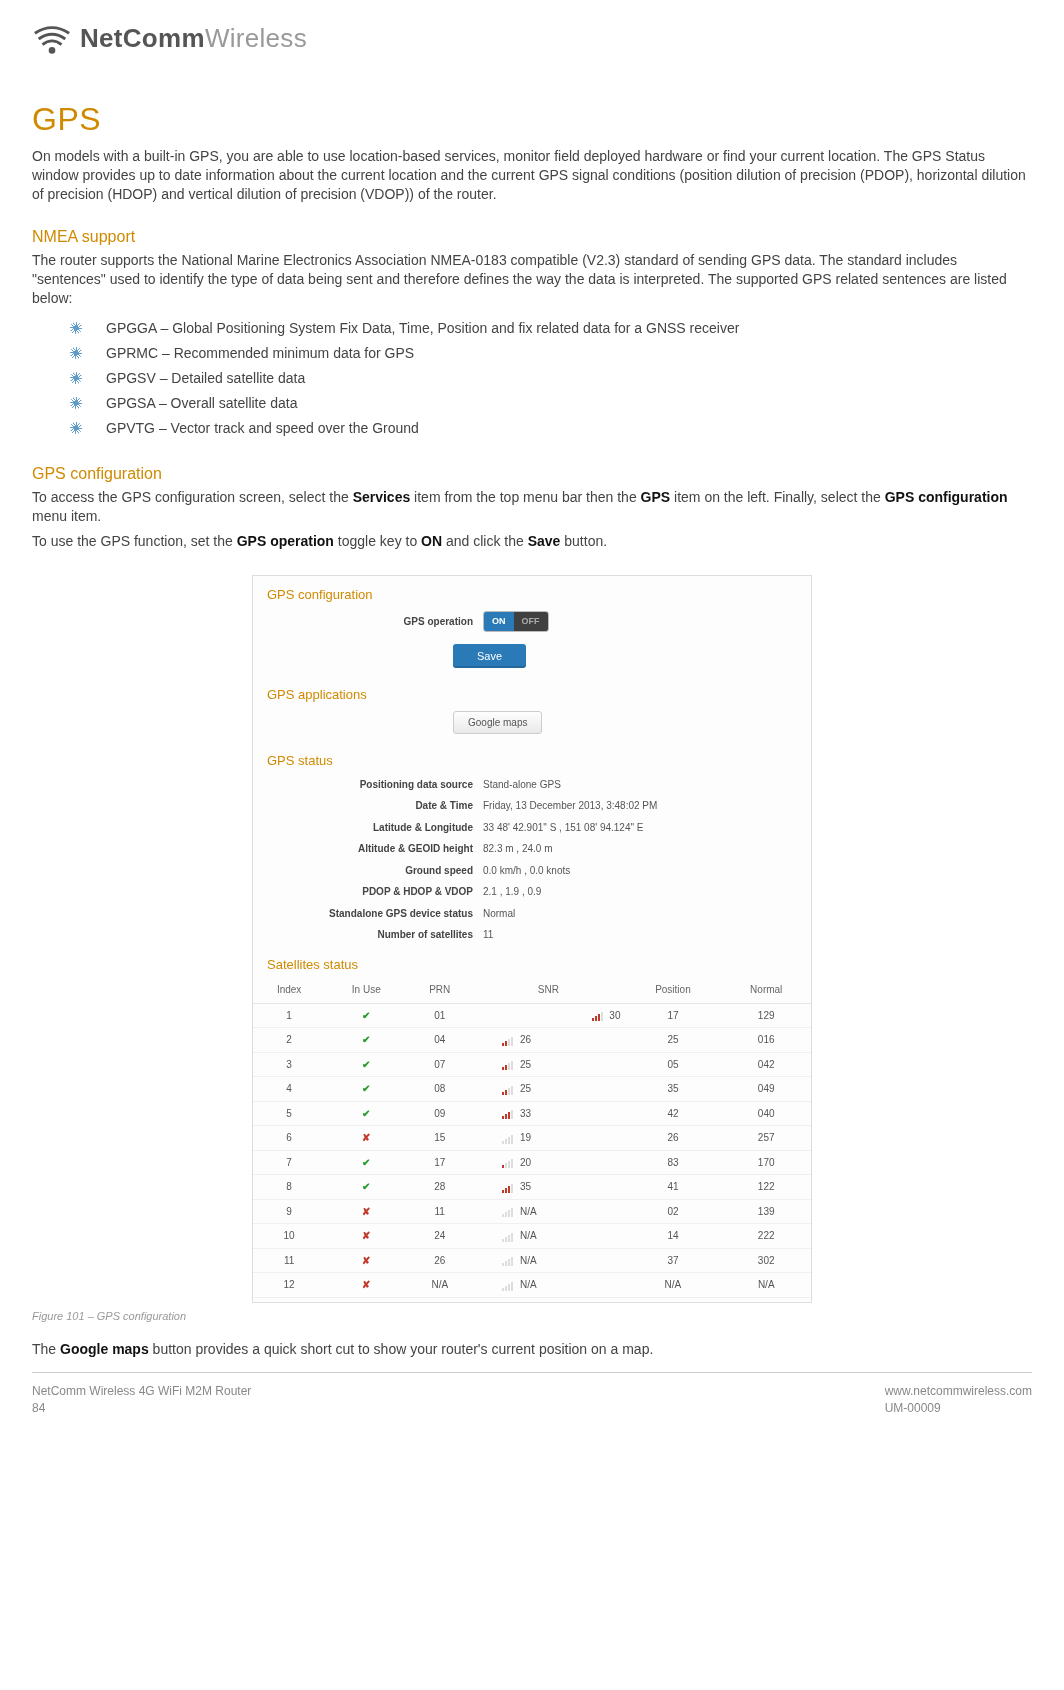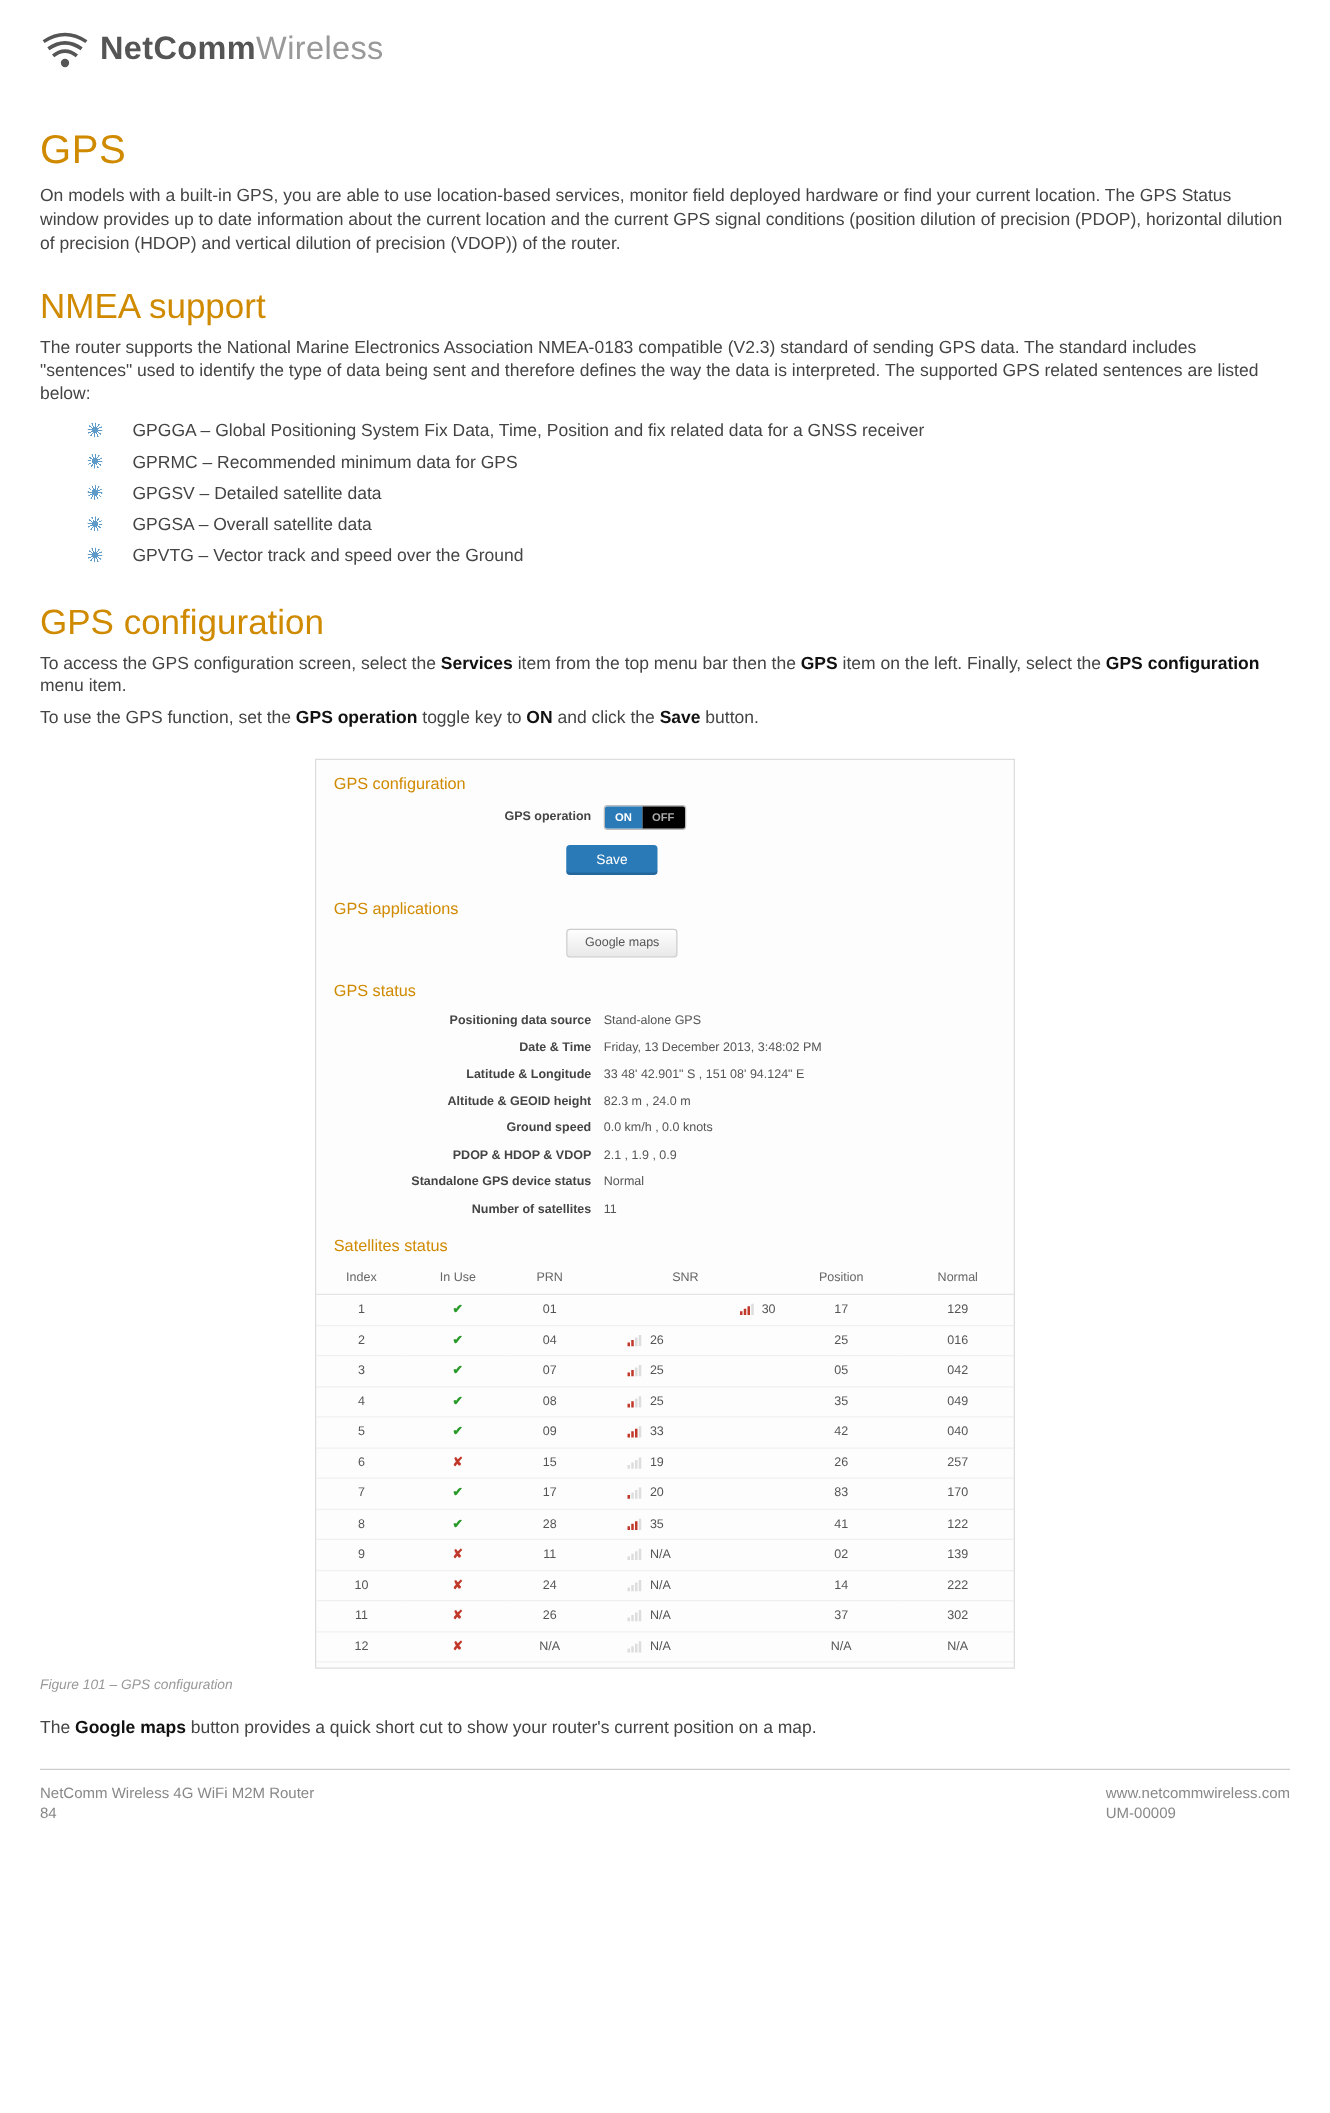--- a/index.html
+++ b/index.html
@@ -12,21 +12,21 @@
     color: #333;
     font-size: 14px;
     line-height: 1.35;
   }
   .logo-row { display: flex; align-items: center; margin-bottom: 40px; }
   .logo-icon { width: 40px; height: 38px; margin-right: 8px; }
   .logo-text { font-size: 26px; letter-spacing: 0.3px; }
   .logo-text .bold { font-weight: 700; color: #555; }
   .logo-text .light { font-weight: 300; color: #999; }
   h1.sec { font-size: 32px; font-weight: 400; color: #d08a00; margin: 18px 0 6px 0; letter-spacing: 0.5px; }
-  h2.sub { font-size: 28px; font-weight: 400; color: #d08a00; margin: 22px 0 4px 0; }
+  h2.sub { font-size: 16px; font-weight: 400; color: #d08a00; margin: 22px 0 4px 0; }
   p { margin: 4px 0 6px 0; color: #444; }
   ul.bullets { list-style: none; margin: 8px 0 4px 0; padding-left: 56px; }
   ul.bullets li { position: relative; padding: 3px 0 3px 18px; color: #444; }
   ul.bullets li::before {
     content: "";
     position: absolute; left: -18px; top: 6px;
     width: 12px; height: 12px;
     background: radial-gradient(circle at 50% 50%, #2a7ab8 30%, transparent 31%),
                 repeating-conic-gradient(#2a7ab8 0 10deg, transparent 10deg 30deg);
     border-radius: 50%;
@@ -46,21 +46,21 @@
   }
   .shot .panel-title { color: #d08a00; font-size: 13px; padding: 10px 14px 4px 14px; }
   .cfg-row { display: flex; align-items: center; padding: 4px 0; }
   .cfg-row .lbl { width: 230px; text-align: right; padding-right: 10px; font-weight: 700; font-size: 10px; color: #444; }
   .cfg-row .val { font-size: 10px; color: #555; }
   .toggle {
     display: inline-flex; border: 1px solid #bbb; border-radius: 3px; overflow: hidden;
     font-size: 9px; font-weight: 700;
   }
   .toggle .on { background: #2a7ab8; color: #fff; padding: 3px 8px; }
-  .toggle .off { background: #000000; color: #aaa; padding: 3px 8px; }
+  .toggle .off { background: #404040; color: #aaa; padding: 3px 8px; }
   .save-btn {
     display: inline-block; background: #2a7ab8; color: #fff; border: none;
     border-radius: 3px; padding: 6px 24px; font-size: 11px; margin: 8px 0 8px 200px;
     box-shadow: inset 0 -2px 0 rgba(0,0,0,0.15);
   }
   .gmaps-btn {
     display: inline-block; background: linear-gradient(#fefefe,#e9e9e9); color: #555;
     border: 1px solid #ccc; border-radius: 3px; padding: 5px 14px; font-size: 10px;
     margin: 4px 0 8px 200px;
   }
@@ -69,21 +69,21 @@
   }
   table.sat th { font-weight: 400; color: #666; padding: 6px 4px; border-bottom: 1px solid #e5e5e5; text-align: center; }
   table.sat td { padding: 5px 4px; border-bottom: 1px solid #f0f0f0; text-align: center; }
   .chk { color: #2a9a2a; font-weight: 700; }
   .xmk { color: #c0392b; font-weight: 700; }
   .bars { display: inline-flex; gap: 1px; align-items: flex-end; height: 10px; margin-right: 4px; vertical-align: middle; }
   .bars span { width: 2px; background: #ddd; }
   .bars span.f { background: #c0392b; }
   .caption { font-style: italic; color: #999; font-size: 11px; text-align: left; margin: 6px 0 16px 0; }
   .footer {
-    border-top: 1px solid #ccc; margin-top: 24px; padding: 10px 0 20px 0;
+    border-top: 1px solid #ccc; margin-top: 14px; padding: 10px 0 20px 0;
     display: flex; justify-content: space-between; color: #888; font-size: 12px;
   }
   .footer .right { text-align: left; }
 </style>
 </head>
 <body>
 
 <div class="logo-row">
   <svg class="logo-icon" viewBox="0 0 40 40">
     <path d="M2 14 Q20 2 38 14" stroke="#555" stroke-width="3" fill="none"></path>

